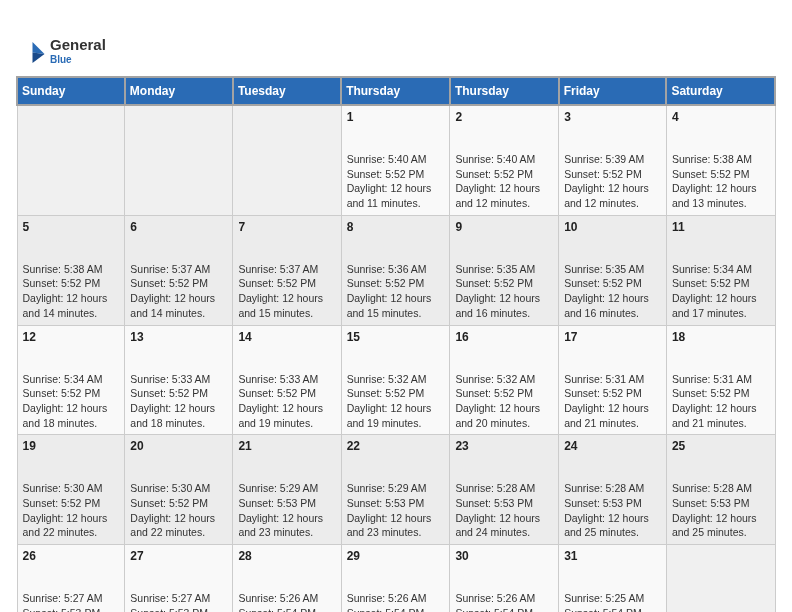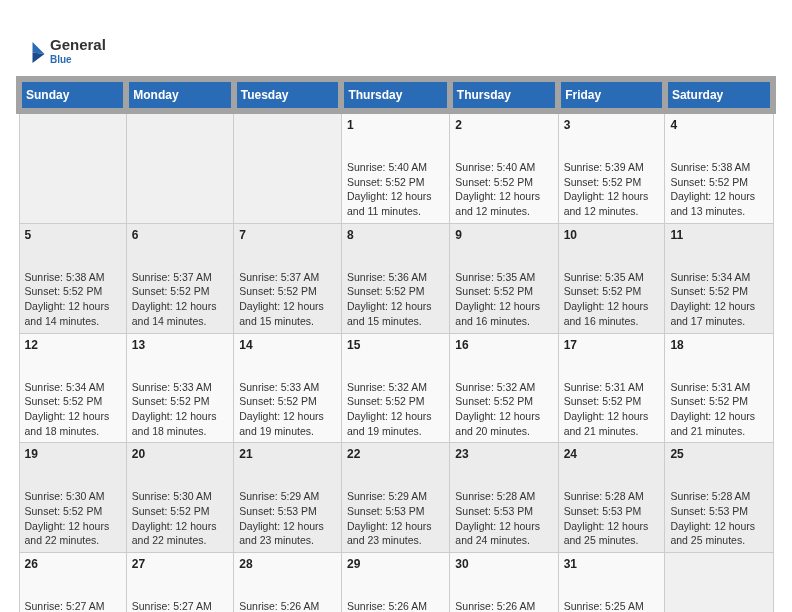--- a/index.html
+++ b/index.html
@@ -58,21 +58,21 @@
       border-collapse: collapse;
       font-size: 11px;
     }
     thead tr th {
       background-color: #2a6bb5;
       color: #fff;
       padding: 6px 4px;
       text-align: left;
       font-size: 12px;
       font-weight: bold;
-      border: 6px solid #a3a3a3;
+      border: 2px solid #a3a3a3;
     }
     tbody tr td {
       border: 1px solid #ccc;
       vertical-align: top;
       padding: 4px 5px;
       width: 113px;
       min-height: 80px;
       height: 90px;
       background: #fff;
     }

